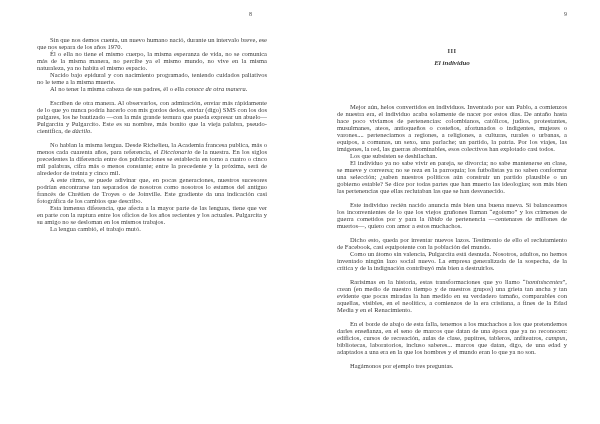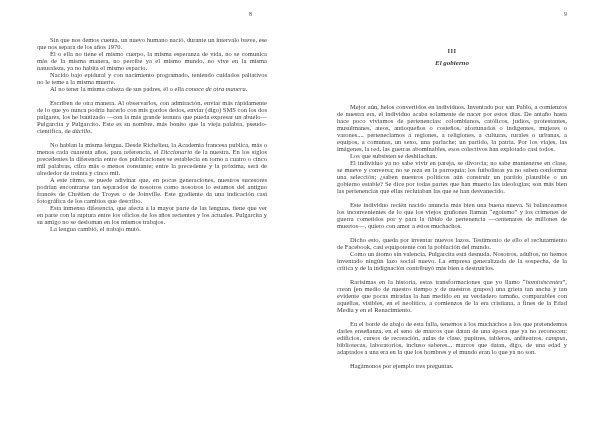--- a/index.html
+++ b/index.html
@@ -73,21 +73,21 @@
     <p class="para"><span>A este ritmo, se puede adivinar que, en pocas generaciones, nuestros sucesores podrían encontrarse tan separados de nosotros como nosotros lo estamos del antiguo francés de Chrétien de Troyes o de Joinville.  Este gradiente da una indicación casi fotográfica de los cambios que describo.</span></p>
     <p class="para"><span>Esta inmensa diferencia, que afecta a la mayor parte de las lenguas, tiene que ver en parte con la ruptura entre los oficios de los años recientes y los actuales.  Pulgarcita y su amigo no se desloman en los mismos trabajos.</span></p>
     <p class="para"><span>La lengua cambió, el trabajo mutó.</span></p>
   </div>
 </div>
 
 <div class="page" id="page-right">
   <div class="pageno" id="pageno-right">9</div>
   <div class="chapter-head">
     <div class="chapter-number">III</div>
-    <div class="chapter-title">El gobierno</div>
+    <div class="chapter-title">El individuo</div>
   </div>
   <div class="body-text" id="body-right">
     <p class="para"><span>Mejor aún, helos convertidos en individuos.  Inventado por san Pablo, a comienzos de nuestra era, el individuo acaba solamente de nacer por estos días.  De antaño hasta hace poco vivíamos de pertenencias: colombianos, católicos, judíos, protestantes, musulmanes, ateos, antioqueños o costeños, afortunados o indigentes, mujeres o varones....  pertenecíamos a regiones, a religiones, a culturas, rurales o urbanas, a equipos, a comunas, un sexo, una parlache; un partido, la patria.  Por los viajes, las imágenes, la red, las guerras abominables, esos colectivos han explotado casi todos.</span></p>
     <p class="para"><span>Los que subsisten se deshilachan.</span></p>
     <p class="para"><span>El individuo ya no sabe vivir en pareja, se divorcia; no sabe mantenerse en clase, se mueve y conversa; no se reza en la parroquia; los futbolistas ya no saben conformar una selección; ¿saben nuestros políticos aún construir un partido plausible o un gobierno estable?  Se dice por todas partes que han muerto las ideologías; son más bien las pertenencias que ellas reclutaban las que se han desvanecido.</span></p>
     <p class="para gap"><span>Este individuo recién nacido anuncia más bien una buena nueva.  Si balanceamos los inconvenientes de lo que los viejos gruñones llaman “egoísmo” y los crímenes de guerra cometidos por y para la </span><i>líbido</i><span> de pertenencia —centenares de millones de muertos—, quiero con amor a estos muchachos.</span></p>
     <p class="para gap"><span>Dicho esto, queda por inventar nuevos lazos.  Testimonio de ello el reclutamiento de Facebook, casi equipotente con la población del mundo.</span></p>
     <p class="para"><span>Como un átomo sin valencia, Pulgarcita está desnuda.  Nosotros, adultos, no hemos inventado ningún lazo social nuevo.  La empresa generalizada de la sospecha, de la crítica y de la indignación contribuyó más bien a destruirlos.</span></p>
     <p class="para gap"><span>Rarísimas en la historia, estas transformaciones que yo llamo “</span><i>hominiscentes</i><span>”, crean (en medio de nuestro tiempo y de nuestros grupos) una grieta tan ancha y tan evidente que pocas miradas la han medido en su verdadero tamaño, comparables con aquellas, visibles, en el neolítico, a comienzos de la era cristiana, a fines de la Edad Media y en el Renacimiento.</span></p>
     <p class="para gap"><span>En el borde de abajo de esta falla, tenemos a los muchachos a los que pretendemos darles enseñanza, en el seno de marcos que datan de una época que ya no reconocen: edificios, cursos de recreación, aulas de clase, pupitres, tableros, anfiteatros, </span><i>campus</i><span>, bibliotecas, laboratorios, incluso saberes... marcos que datan, digo, de una edad y adaptados a una era en la que los hombres y el mundo eran lo que ya no son.</span></p>

